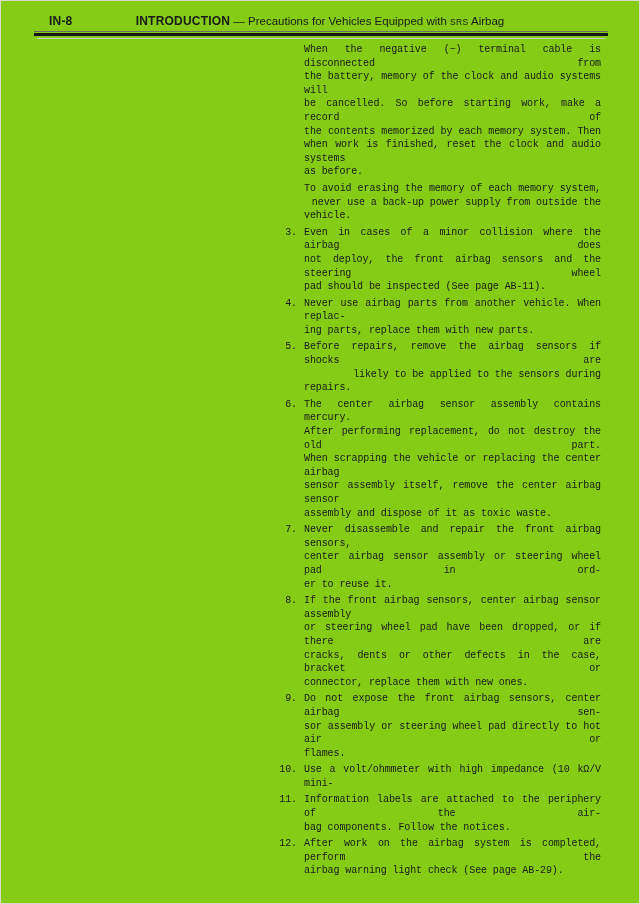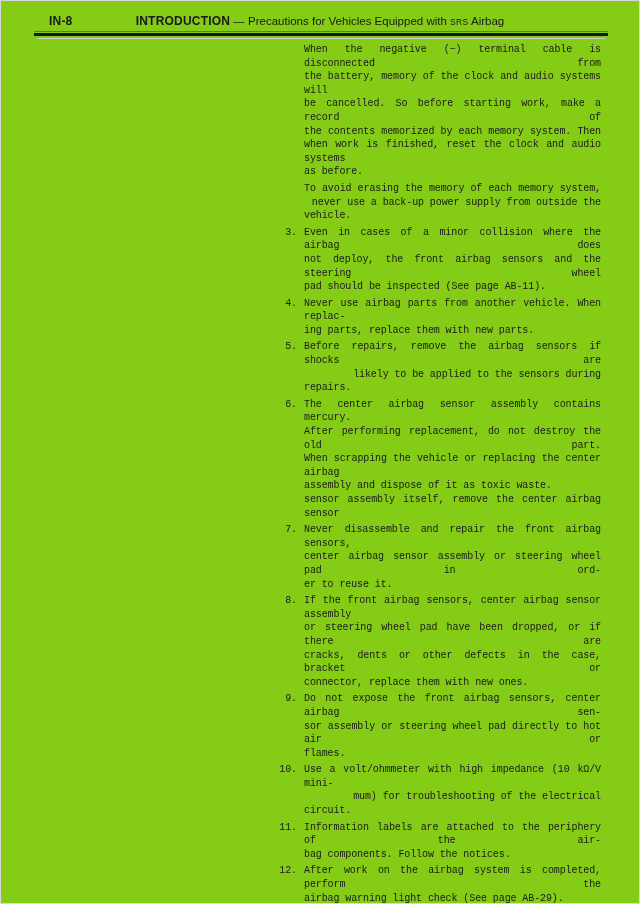--- a/index.html
+++ b/index.html
@@ -154,22 +154,22 @@
           <div class="line">Before repairs, remove the airbag sensors if shocks are</div>
           <div class="line last">likely to be applied to the sensors during repairs.</div>
         </div>
       </div>
       <div class="block">
         <div class="num">6.</div>
         <div class="txt">
           <div class="line">The center airbag sensor assembly contains mercury.</div>
           <div class="line">After performing replacement, do not destroy the old part.</div>
           <div class="line">When scrapping the vehicle or replacing the center airbag</div>
+          <div class="line">sensor assembly itself, remove the center airbag sensor</div>
           <div class="line last">assembly and dispose of it as toxic waste.</div>
-          <div class="line">sensor assembly itself, remove the center airbag sensor</div>
         </div>
       </div>
       <div class="block">
         <div class="num">7.</div>
         <div class="txt">
           <div class="line">Never disassemble and repair the front airbag sensors,</div>
           <div class="line">center airbag sensor assembly or steering wheel pad in ord-</div>
           <div class="line last">er to reuse it.</div>
         </div>
       </div>
@@ -187,21 +187,20 @@
         <div class="txt">
           <div class="line">Do not expose the front airbag sensors, center airbag sen-</div>
           <div class="line">sor assembly or steering wheel pad directly to hot air or</div>
           <div class="line last">flames.</div>
         </div>
       </div>
       <div class="block">
         <div class="num">10.</div>
         <div class="txt">
           <div class="line">Use a volt/ohmmeter with high impedance (10 kΩ/V mini-</div>
-          <div class="line last">mum) for troubleshooting of the electrical circuit.</div>
         </div>
       </div>
       <div class="block">
         <div class="num">11.</div>
         <div class="txt">
           <div class="line">Information labels are attached to the periphery of the air-</div>
           <div class="line last">bag components. Follow the notices.</div>
         </div>
       </div>
       <div class="block">

